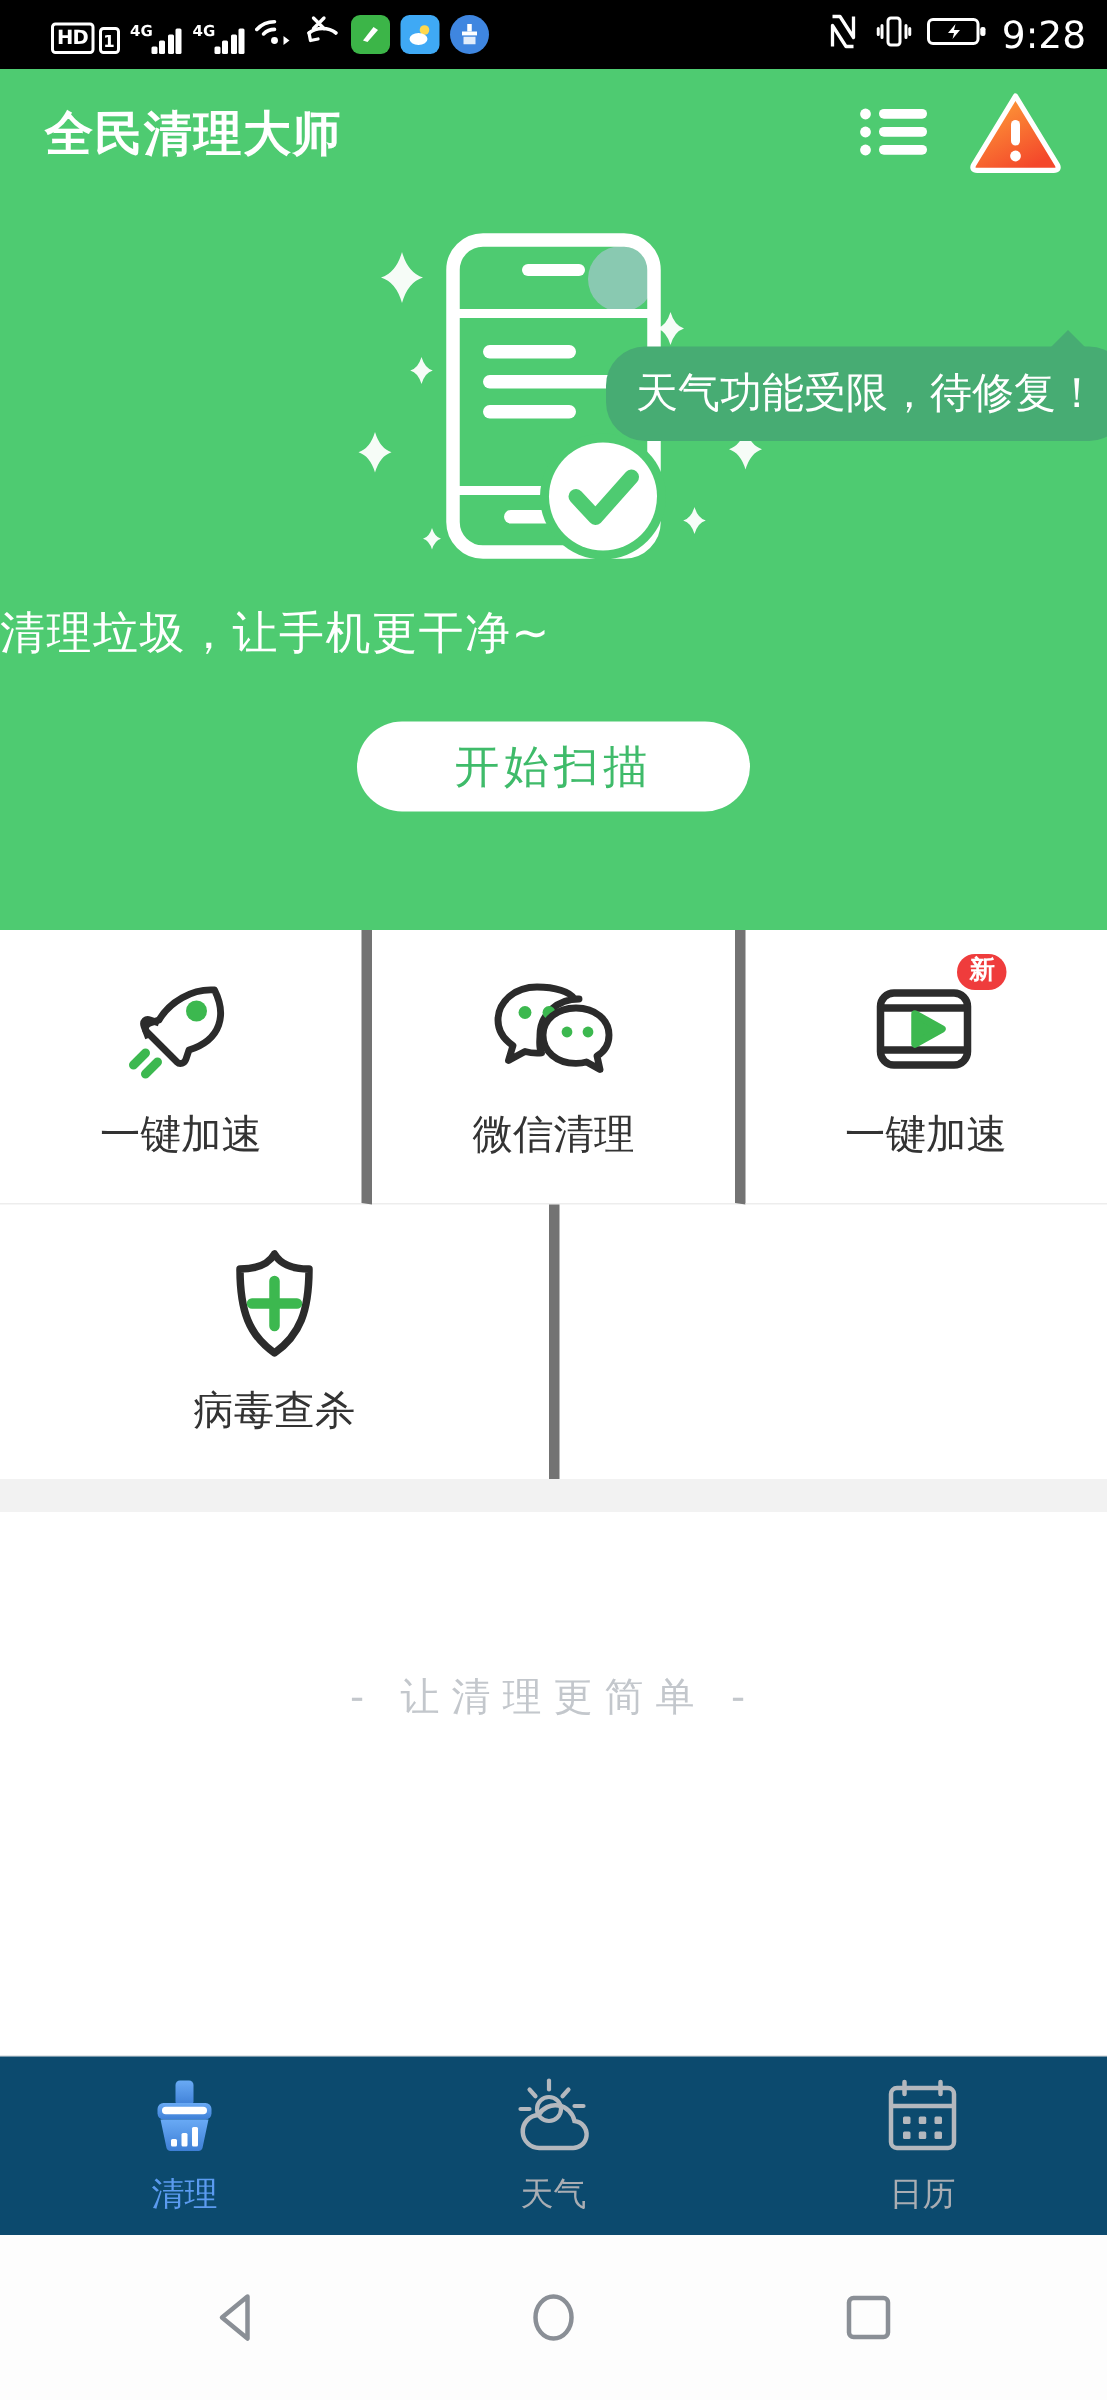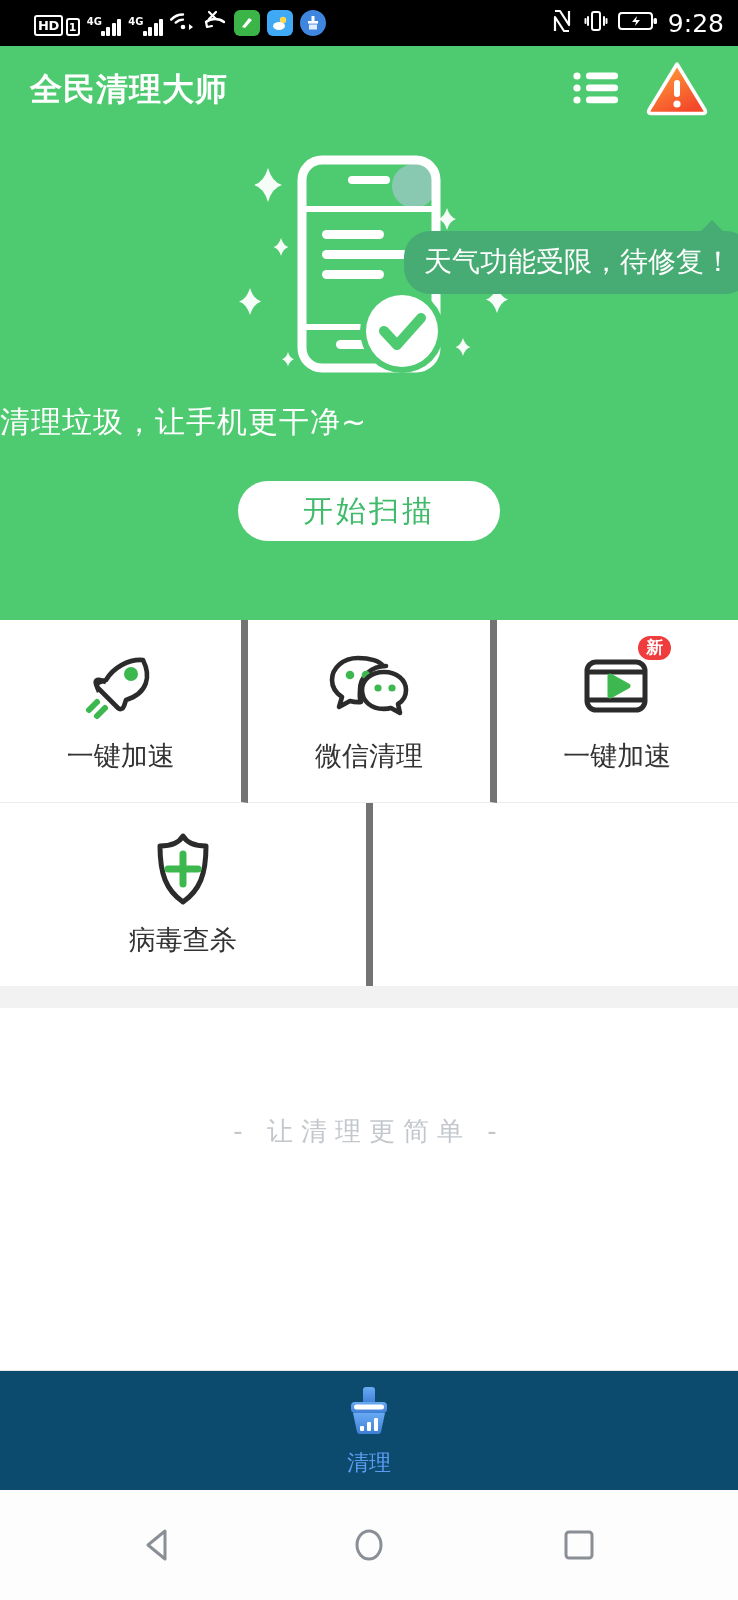--- a/index.html
+++ b/index.html
@@ -358,21 +358,55 @@
           <g fill="#ffffff">
             <rect x="17" y="42" width="4" height="5" rx="1"></rect>
             <rect x="24" y="38" width="4" height="9" rx="1"></rect>
             <rect x="31" y="34" width="4" height="13" rx="1"></rect>
           </g>
         </svg>
       </span>
       <span class="tab-label">清理</span>
     </div>
 
-
+    <div class="tab">
+      <span>
+        <svg width="54" height="54" viewBox="0 0 54 54">
+          <g stroke="#b4b8be" stroke-width="2.8" stroke-linecap="round">
+            <path d="M24 3 v6"></path>
+              <path d="M11 9 l4 4.5"></path>
+              <path d="M37 9 l-4 4.5"></path>
+            <path d="M5 22 h6"></path>
+              <path d="M41 20 h6"></path>
+          </g>
+          <circle cx="24" cy="22" r="8" fill="none" stroke="#b4b8be" stroke-width="2.8"></circle>
+          <path d="M18 48 a11 11 0 0 1 -1 -22 a13 13 0 0 1 24 4 a9 9 0 0 1 -2 18z" fill="none" stroke="#b4b8be" stroke-width="3"></path>
+        </svg>
+      </span>
+      <span class="tab-label">天气</span>
+    </div>
+
+    <div class="tab">
+      <span>
+        <svg width="52" height="54" viewBox="0 0 52 54">
+          <path d="M14 4 v8 M38 4 v8" stroke="#b4b8be" stroke-width="3" stroke-linecap="round"></path>
+          <rect x="5" y="8" width="42" height="40" rx="4" fill="none" stroke="#b4b8be" stroke-width="3"></rect>
+          <path d="M5 20 H47" stroke="#b4b8be" stroke-width="3"></path>
+          <g fill="#b4b8be">
+            <rect x="13" y="27" width="5" height="5" rx="1"></rect>
+            <rect x="23.5" y="27" width="5" height="5" rx="1"></rect>
+            <rect x="34" y="27" width="5" height="5" rx="1"></rect>
+            <rect x="13" y="37" width="5" height="5" rx="1"></rect>
+            <rect x="23.5" y="37" width="5" height="5" rx="1"></rect>
+            <rect x="34" y="37" width="5" height="5" rx="1"></rect>
+          </g>
+        </svg>
+      </span>
+      <span class="tab-label">日历</span>
+    </div>
   </div>
 
   <div class="navbar">
     <span class="nav-btn">
       <svg width="42" height="42" viewBox="0 0 42 42">
         <path d="M27 7 L10 21 L27 35 Z" fill="none" stroke="#8a8f96" stroke-width="3" stroke-linejoin="round"></path>
       </svg>
     </span>
     <span class="nav-btn">
       <svg width="42" height="42" viewBox="0 0 42 42">

